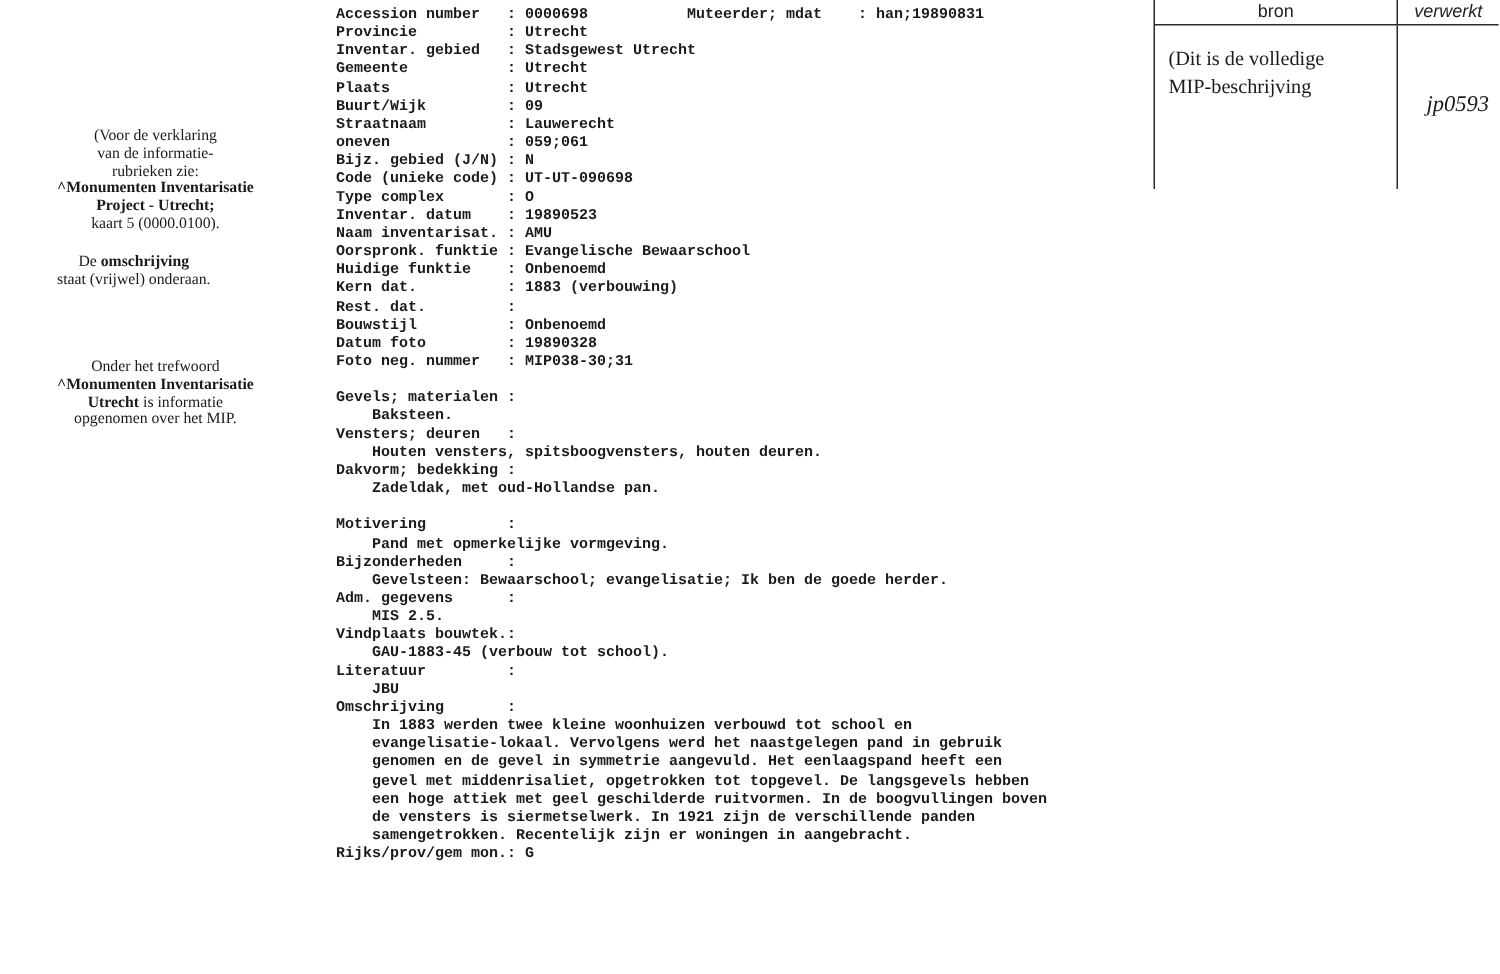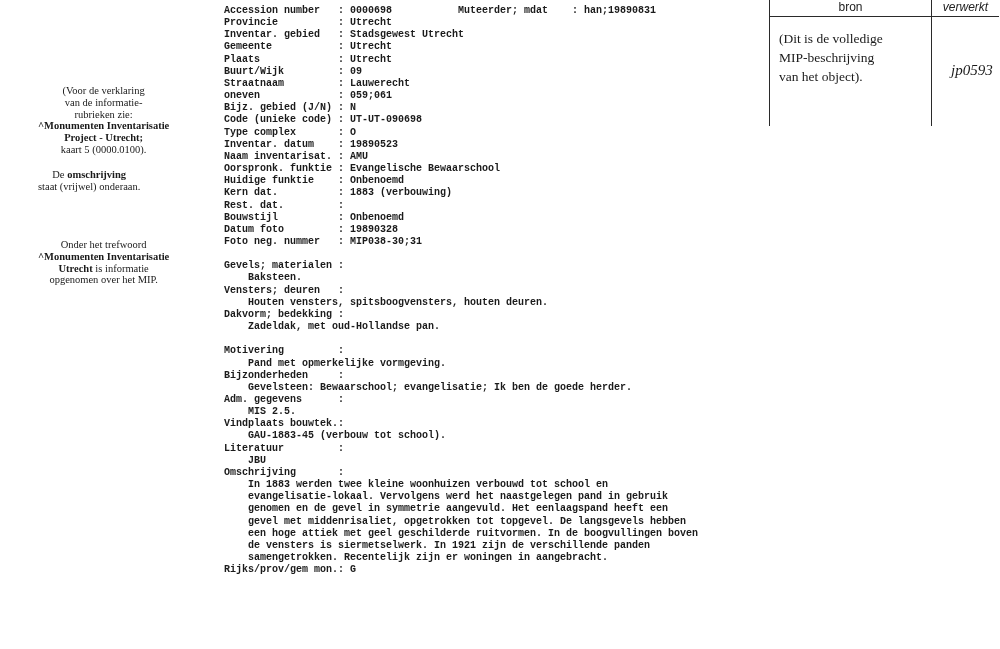--- a/index.html
+++ b/index.html
@@ -147,17 +147,16 @@
 
 <div class="stamp">
   <div class="stamp-row stamp-head">
     <div class="cell c1">bron</div>
     <div class="cell c2">verwerkt</div>
   </div>
   <div class="stamp-row stamp-body">
     <div class="cell c1 bron-note">
         <div>(Dit is de volledige</div>
         <div>MIP-beschrijving</div>
-        <div>van het object).</div>
       </div>
     <div class="cell c2 verwerkt-val">jp0593</div>
   </div>
 </div>
 
 </body></html>

